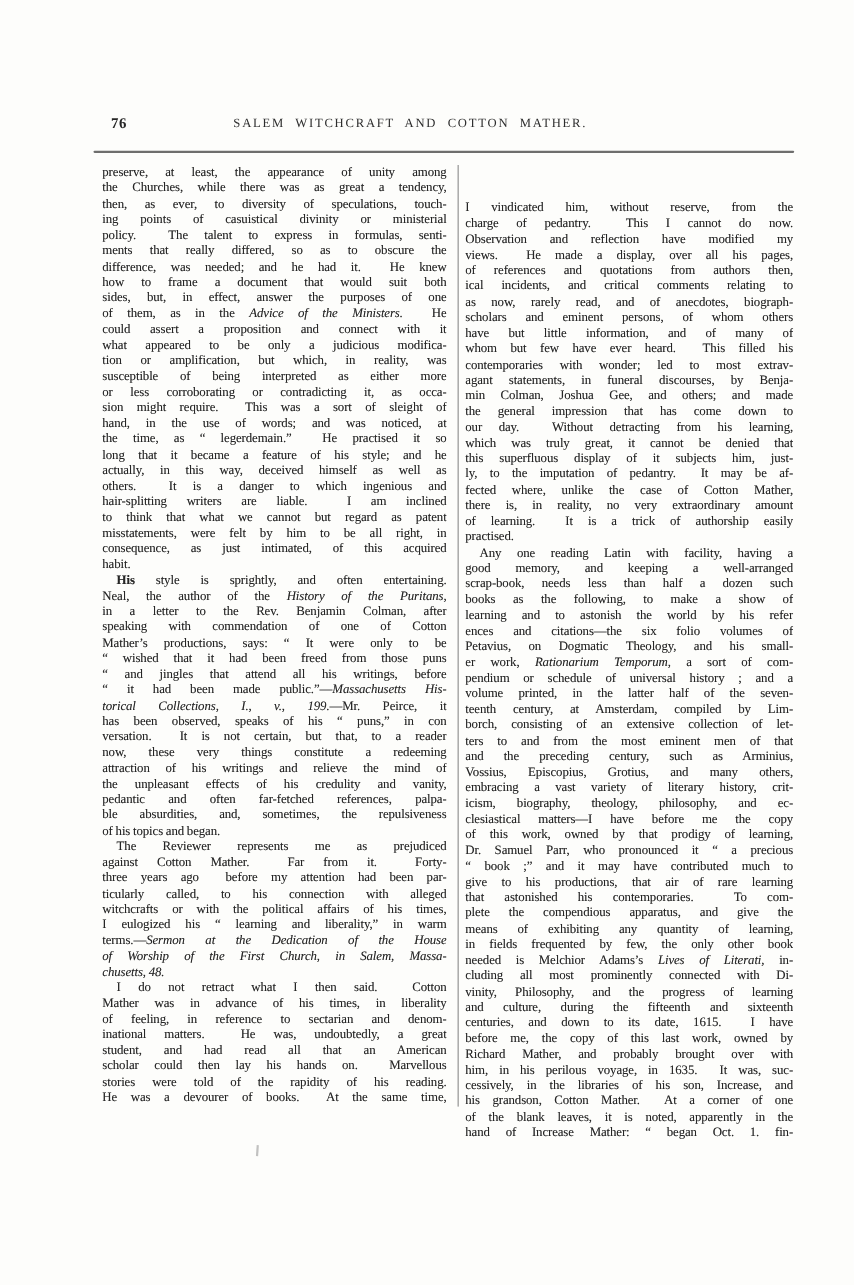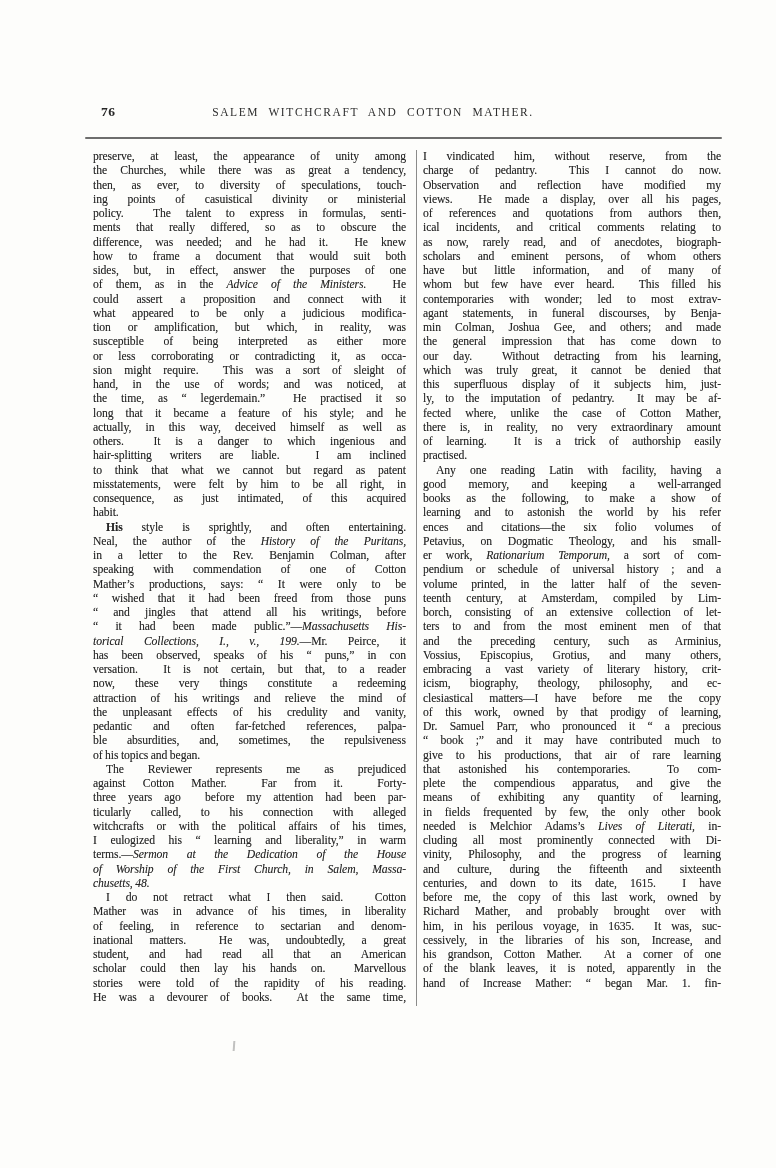--- a/index.html
+++ b/index.html
@@ -24,21 +24,21 @@
     position:absolute;left:85px;top:137px;width:637px;height:2px;
     background:#4a4a4a;opacity:.8;border-radius:1px;
   }
   
   .columns{
     position:absolute;left:93px;top:150px;width:629px;
     display:flex;align-items:flex-start;
   }
   .col{display:block;}
   .col-left{width:313px;}
-  .col-right{width:298px;margin-left:6px;}
+  .col-right{width:298px;margin-left:6px;margin-top:32px;}
   .divider{
     width:1px;height:856px;margin-left:10px;
     background:#5a5a5a;opacity:.7;
   }
   .line{
     height:14.25px;line-height:14.25px;overflow:hidden;
     font-size:11.7px;letter-spacing:-0.1px;word-spacing:-0.3px;
     text-align:justify;text-align-last:justify;
     text-shadow:0 0 0.4px rgba(20,20,20,.35);
   }
@@ -142,20 +142,21 @@
         <div class="line">our day.&nbsp; Without detracting from his learning,</div>
         <div class="line">which was truly great, it cannot be denied that</div>
         <div class="line">this superfluous display of it subjects him, just-</div>
         <div class="line">ly, to the imputation of pedantry.&nbsp; It may be af-</div>
         <div class="line">fected where, unlike the case of Cotton Mather,</div>
         <div class="line">there is, in reality, no very extraordinary amount</div>
         <div class="line">of learning.&nbsp; It is a trick of authorship easily</div>
         <div class="line pend">practised.</div>
         <div class="line ind">Any one reading Latin with facility, having a</div>
         <div class="line">good memory, and keeping a well-arranged</div>
+        <div class="line">scrap-book, needs less than half a dozen such</div>
         <div class="line">books as the following, to make a show of</div>
         <div class="line">learning and to astonish the world by his refer</div>
         <div class="line">ences and citations—the six folio volumes of</div>
         <div class="line">Petavius, on Dogmatic Theology, and his small-</div>
         <div class="line">er work, <i>Rationarium Temporum,</i> a sort of com-</div>
         <div class="line">pendium or schedule of universal history ; and a</div>
         <div class="line">volume printed, in the latter half of the seven-</div>
         <div class="line">teenth century, at Amsterdam, compiled by Lim-</div>
         <div class="line">borch, consisting of an extensive collection of let-</div>
         <div class="line">ters to and from the most eminent men of that</div>
@@ -176,17 +177,17 @@
         <div class="line">cluding all most prominently connected with Di-</div>
         <div class="line">vinity, Philosophy, and the progress of learning</div>
         <div class="line">and culture, during the fifteenth and sixteenth</div>
         <div class="line">centuries, and down to its date, 1615.&nbsp; I have</div>
         <div class="line">before me, the copy of this last work, owned by</div>
         <div class="line">Richard Mather, and probably brought over with</div>
         <div class="line">him, in his perilous voyage, in 1635.&nbsp; It was, suc-</div>
         <div class="line">cessively, in the libraries of his son, Increase, and</div>
         <div class="line">his grandson, Cotton Mather.&nbsp; At a corner of one</div>
         <div class="line">of the blank leaves, it is noted, apparently in the</div>
-        <div class="line">hand of Increase Mather: “ began Mar. 1. fin-</div>
+        <div class="line">hand of Increase Mather: “ began Oct. 1. fin-</div>
       </div>
   </div>
   <div class="artifact"></div>
 </div>
 
 </body></html>

